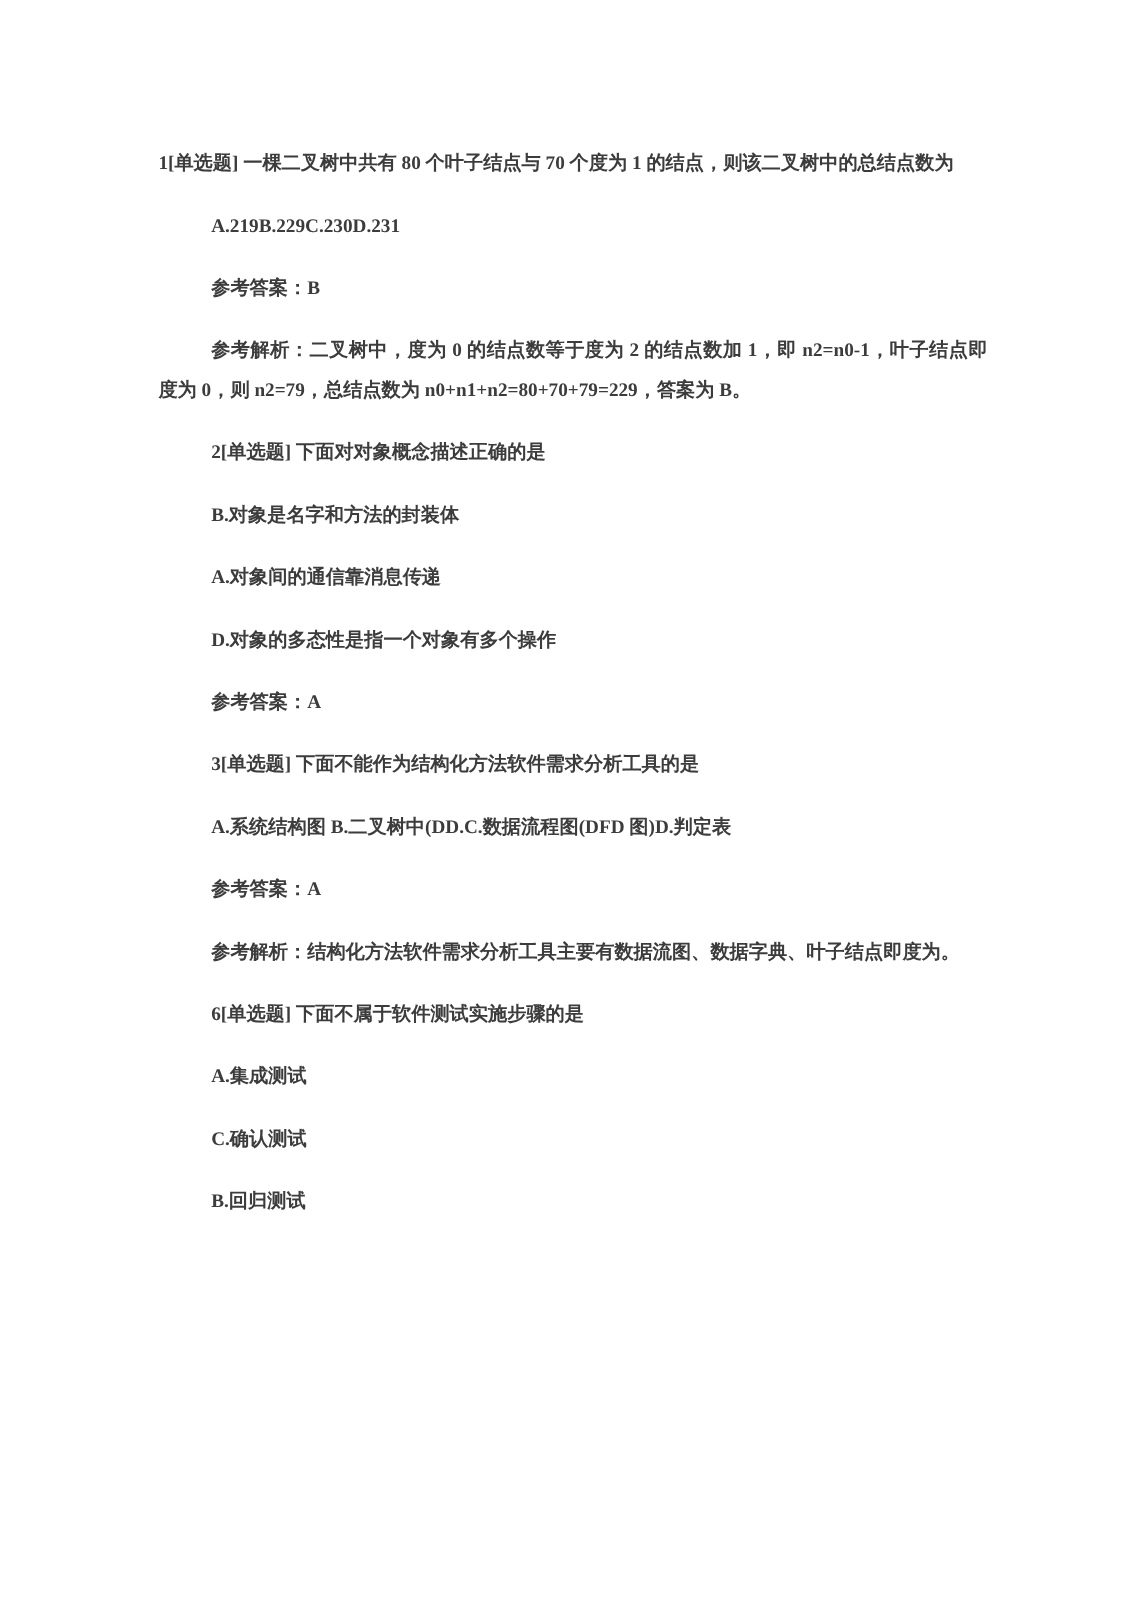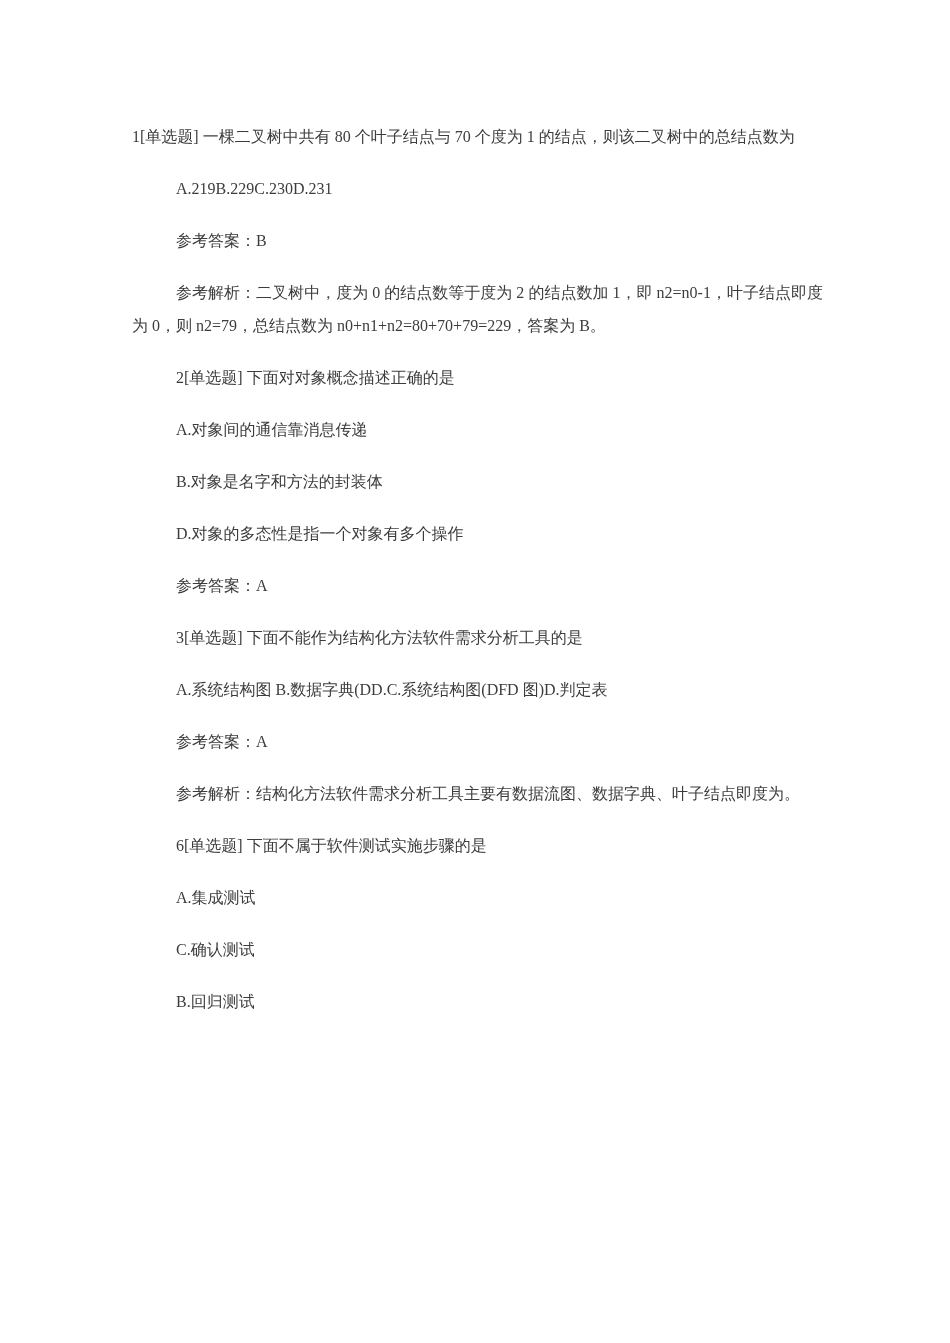--- a/index.html
+++ b/index.html
@@ -18,44 +18,45 @@
   }
   .doc {
     font-family: "Liberation Serif", "DejaVu Serif", serif;
     font-size: 16px;
     color: #3c3c3c;
     text-align: justify;
   }
   .doc p {
     margin: 0 0 19px 0;
     line-height: 33px;
+    font-weight: bold;
   }
   .doc p.indent {
     text-indent: 44px;
   }
 </style>
 </head>
 <body>
 
 <div class="page">
   <div class="doc">
 
     <p>1[单选题] 一棵二叉树中共有 80 个叶子结点与 70 个度为 1 的结点，则该二叉树中的总结点数为</p>
     <p class="indent">A.219B.229C.230D.231</p>
     <p class="indent">参考答案：B</p>
     <p class="indent">参考解析：二叉树中，度为 0 的结点数等于度为 2 的结点数加 1，即 n2=n0-1，叶子结点即度为 0，则 n2=79，总结点数为 n0+n1+n2=80+70+79=229，答案为 B。</p>
 
     <p class="indent">2[单选题] 下面对对象概念描述正确的是</p>
+    <p class="indent">B.对象是名字和方法的封装体</p>
     <p class="indent">A.对象间的通信靠消息传递</p>
-    <p class="indent">B.对象是名字和方法的封装体</p>
     <p class="indent">D.对象的多态性是指一个对象有多个操作</p>
     <p class="indent">参考答案：A</p>
 
     <p class="indent">3[单选题] 下面不能作为结构化方法软件需求分析工具的是</p>
-    <p class="indent">A.系统结构图 B.数据字典(DD.C.系统结构图(DFD 图)D.判定表</p>
+    <p class="indent">A.系统结构图 B.二叉树中(DD.C.数据流程图(DFD 图)D.判定表</p>
     <p class="indent">参考答案：A</p>
     <p class="indent">参考解析：结构化方法软件需求分析工具主要有数据流图、数据字典、叶子结点即度为。</p>
 
     <p class="indent">6[单选题] 下面不属于软件测试实施步骤的是</p>
     <p class="indent">A.集成测试</p>
     <p class="indent">C.确认测试</p>
     <p class="indent">B.回归测试</p>
 
   </div>
 </div>

